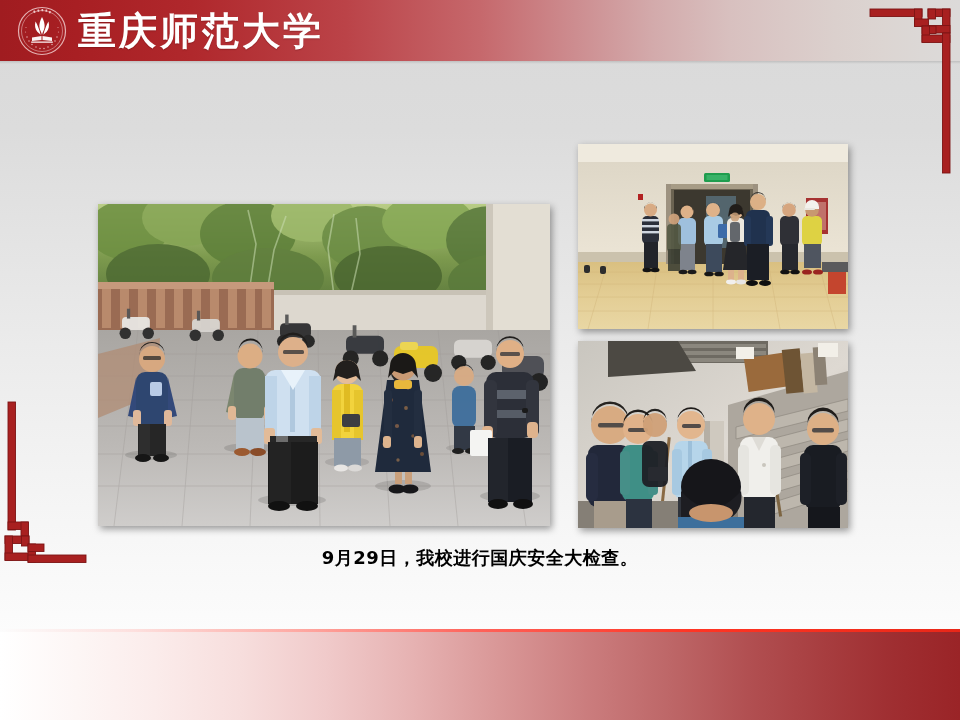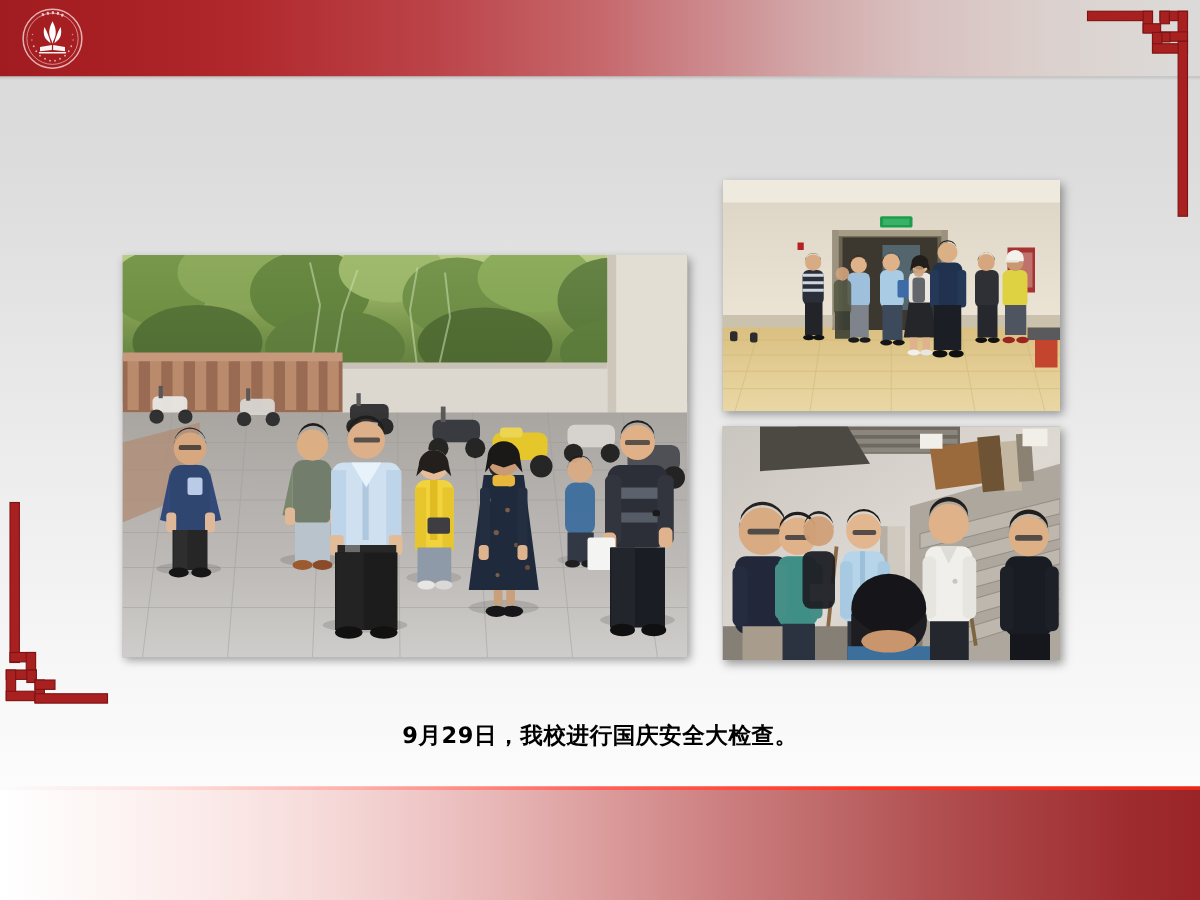--- a/index.html
+++ b/index.html
@@ -102,21 +102,21 @@
     inset: 0;
   }
   .photo-main   { left: 98px;  top: 204px; width: 452px; height: 322px; }
   .photo-top    { left: 578px; top: 144px; width: 270px; height: 185px; }
   .photo-bottom { left: 578px; top: 341px; width: 270px; height: 187px; }
 
   
   .caption {
     position: absolute;
     left: 0;
-    top: 576px;
+    top: 546px;
     width: 960px;
     text-align: center;
     font-family: "DejaVu Sans", "Liberation Sans", sans-serif;
     font-size: 18px;
     font-weight: 700;
     color: #000000;
     letter-spacing: 0.5px;
   }
 
   
@@ -202,20 +202,21 @@
       <path d="M63 31 C65 39 64 47 59 52 C56.4 54.6 54 55.6 53 58 C53.4 53 55 49.5 56.6 45 C58.4 40 60 35.6 63 31 Z"></path>
     </g>
 
     <g fill="#ffffff" opacity="0.95">
       <path d="M30 63 L49 60 L49 68 L30 70 Z"></path>
       <path d="M70 63 L51 60 L51 68 L70 70 Z"></path>
       <rect x="28" y="71" width="44" height="2.4" rx="1.2"></rect>
     </g>
   </svg>
 
+  <div class="uni-name">重庆师范大学</div>
 
   <svg class="corner-tr" viewBox="0 0 106 176">
     <g fill="#a82020" stroke="#7d1414" stroke-width="0.9">
 
       <rect x="18" y="9" width="52" height="7.5"></rect>
 
       <rect x="62.5" y="9" width="7.5" height="17"></rect>
       <rect x="62.5" y="19" width="14" height="7.5"></rect>
 
       <rect x="76" y="9" width="22" height="7.5"></rect>

